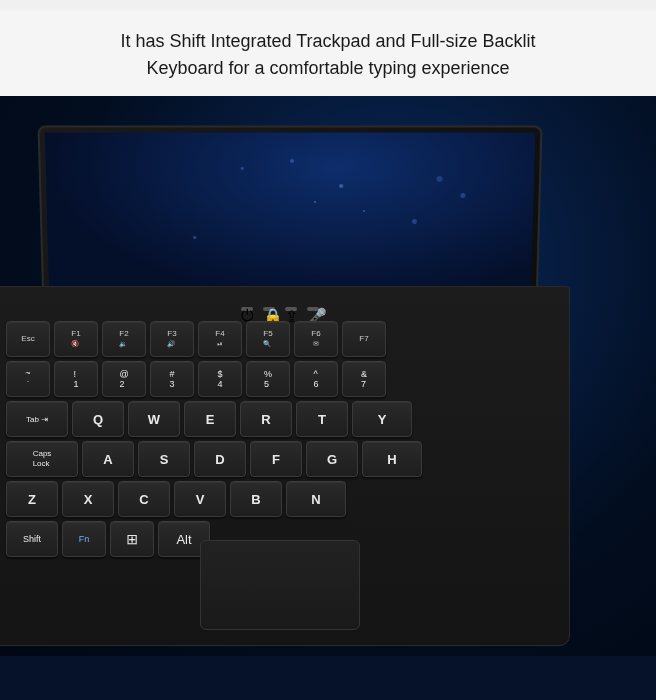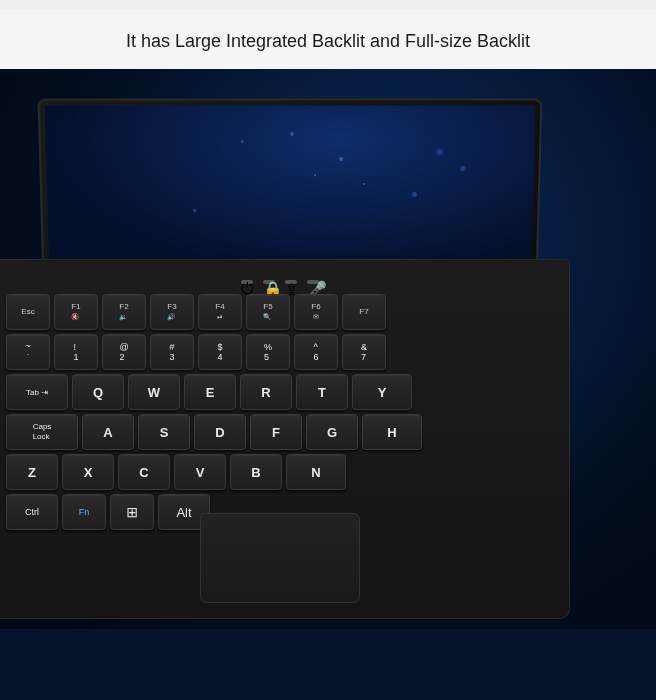--- a/index.html
+++ b/index.html
@@ -177,21 +177,22 @@
       background: #f0f0f0;
       height: 10px;
     }
   </style>
 </head>
 <body>
 
 <div class="top-bar"></div>
 
 <div class="header-text">
-  <span>It has Large Integrated Backlit and Full-size Backlit</span><br>
+  <span>It has Shift Integrated Trackpad and Full-size Backlit</span><br>
+  <span>Keyboard for a comfortable typing experience</span>
 </div>
 
 <div class="laptop-container">
   <div class="bg-glow"></div>
 
   <div class="laptop">
 
     <div class="laptop-lid">
       <div class="laptop-screen">
         <div class="screen-particles">
@@ -337,21 +338,21 @@
           <div class="key" style="min-width:52px">
               <span class="main-char">B</span>
             </div>
           <div class="key" style="min-width:60px;overflow:hidden">
               <span class="main-char">N</span>
             </div>
         </div>
 
         <div class="key-row">
           <div class="key wide-ctrl">
-            <span style="font-size:9px">Ctrl</span>
+            <span style="font-size:9px">Shift</span>
           </div>
           <div class="key fn-key" style="min-width:44px">
             <span style="font-size:9px;color:#6ab0ff">Fn</span>
           </div>
           <div class="key" style="min-width:44px">
             <span style="font-size:14px">⊞</span>
           </div>
           <div class="key wide-alt">
             <span style="font-size:13px">Alt</span>
           </div>

